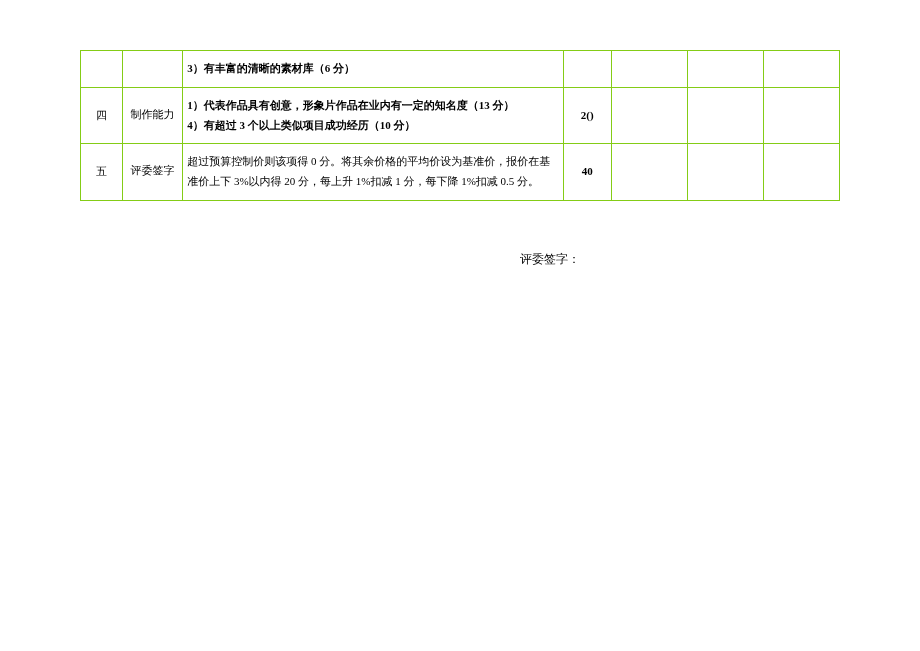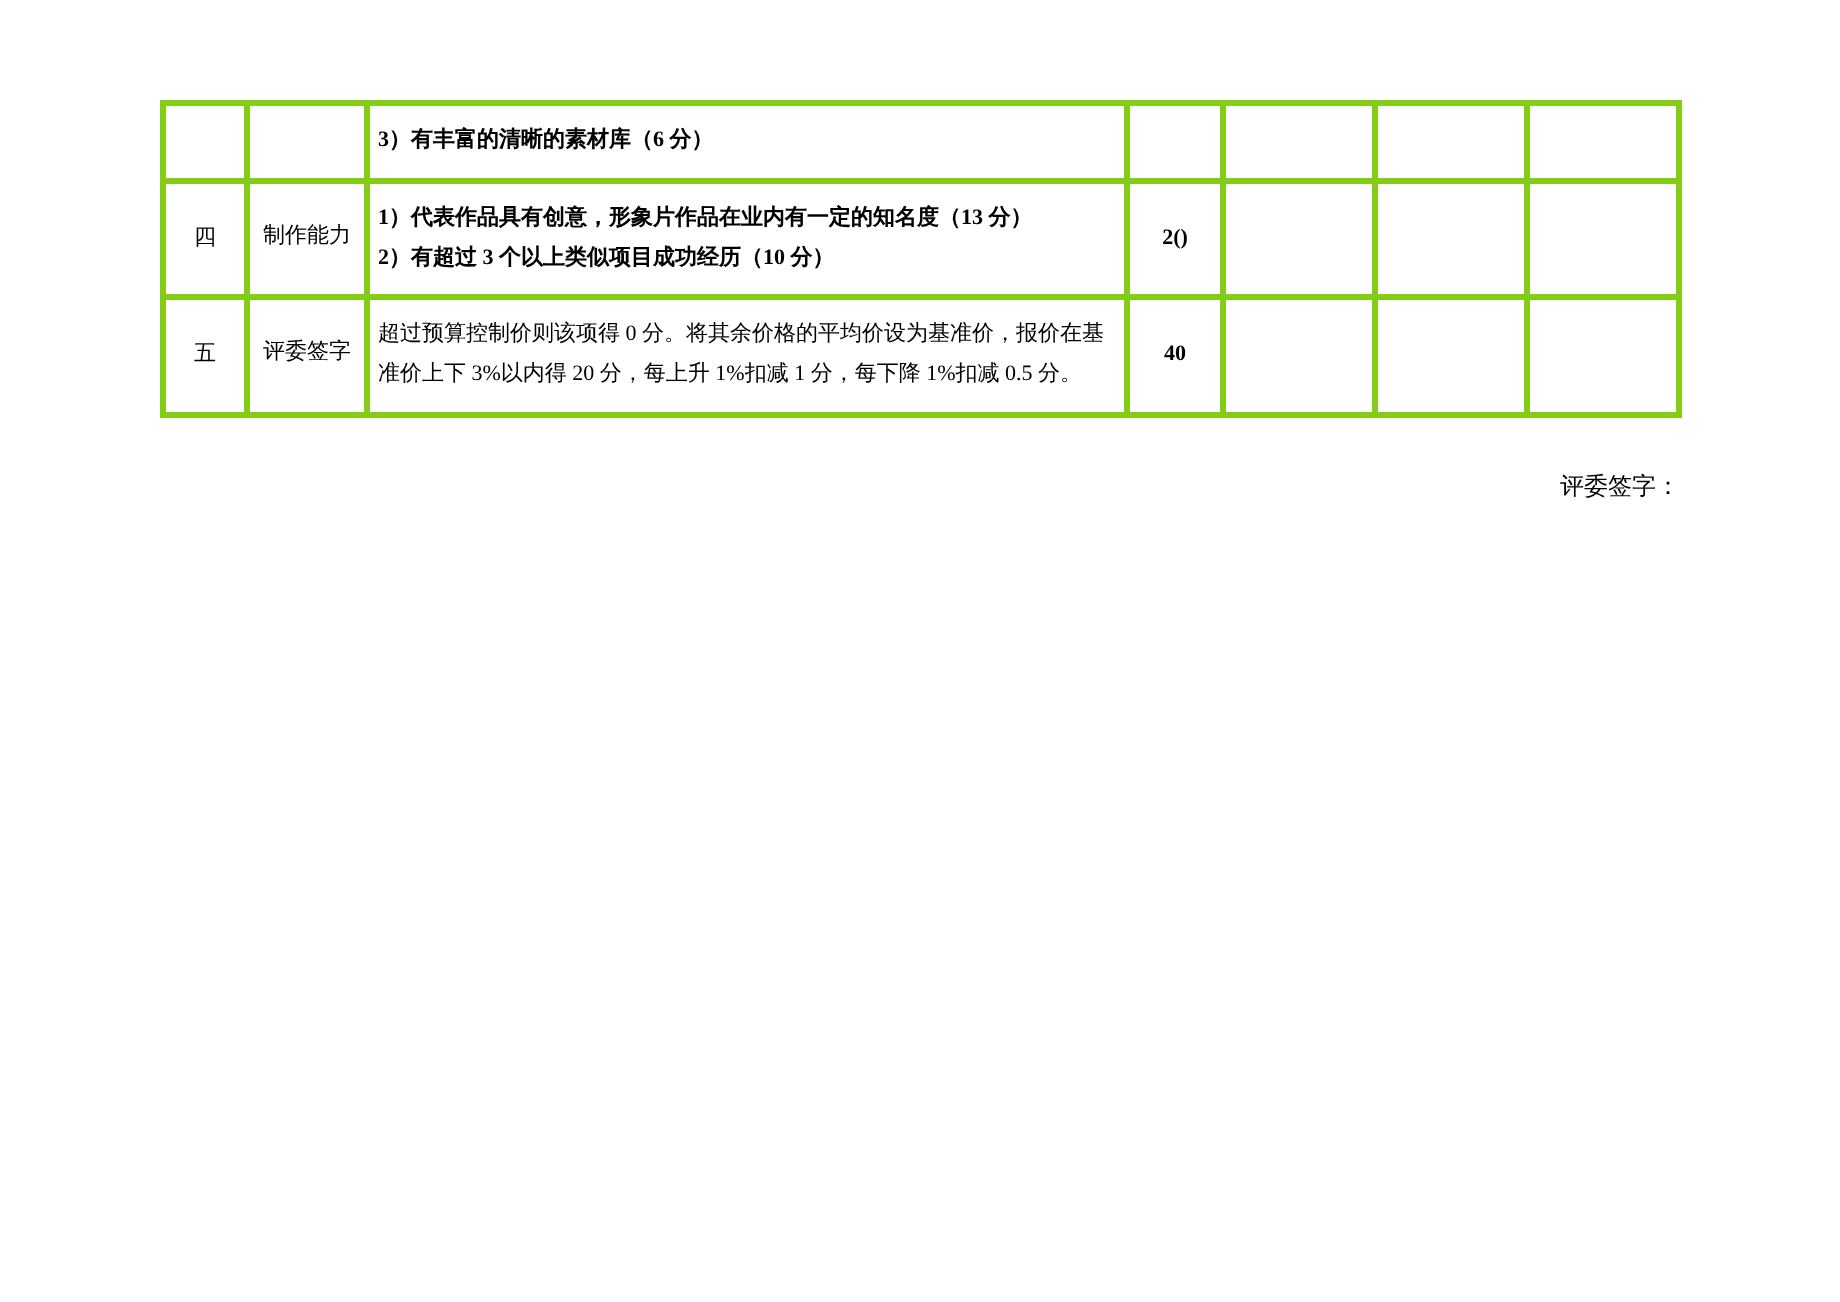--- a/index.html
+++ b/index.html
@@ -15,21 +15,21 @@
       width: 920px;
       height: 651px;
       padding: 50px 80px 0 80px;
     }
     table {
       border-collapse: collapse;
       width: 100%;
       table-layout: fixed;
     }
     td {
-      border: 3px solid #84cc16;
+      border: 1px solid #84cc16;
       padding: 8px 4px;
       vertical-align: middle;
       font-size: 11px;
       line-height: 1.8;
     }
     .col-num {
       width: 42px;
       text-align: center;
     }
     .col-cat {
@@ -46,23 +46,23 @@
       width: 48px;
       text-align: center;
     }
     .col-blank {
       width: 76px;
     }
     .bold {
       font-weight: bold;
     }
     .signature {
-      text-align: right;
+      text-align: left;
       padding-left: 440px;
-      margin-top: 26px;
+      margin-top: 50px;
       font-size: 12px;
     }
   </style>
 </head>
 <body>
 
 <table>
   <tbody>
       <tr>
     <td class="col-num"></td>
@@ -73,21 +73,21 @@
     <td class="col-score"></td>
     <td class="col-blank"></td>
     <td class="col-blank"></td>
     <td class="col-blank"></td>
   </tr>
   <tr>
     <td class="col-num">四</td>
     <td class="col-cat">制作能力</td>
     <td class="col-desc">
       <div class="bold">1）代表作品具有创意，形象片作品在业内有一定的知名度（13 分）</div>
-      <div class="bold">2）有超过 3 个以上类似项目成功经历（10 分）</div>
+      <div class="bold">4）有超过 3 个以上类似项目成功经历（10 分）</div>
     </td>
     <td class="col-score bold">2()</td>
     <td class="col-blank"></td>
     <td class="col-blank"></td>
     <td class="col-blank"></td>
   </tr>
   <tr>
     <td class="col-num">五</td>
     <td class="col-cat">评委签字</td>
     <td class="col-desc">超过预算控制价则该项得 0 分。将其余价格的平均价设为基准价，报价在基准价上下 3%以内得 20 分，每上升 1%扣减 1 分，每下降 1%扣减 0.5 分。</td>

